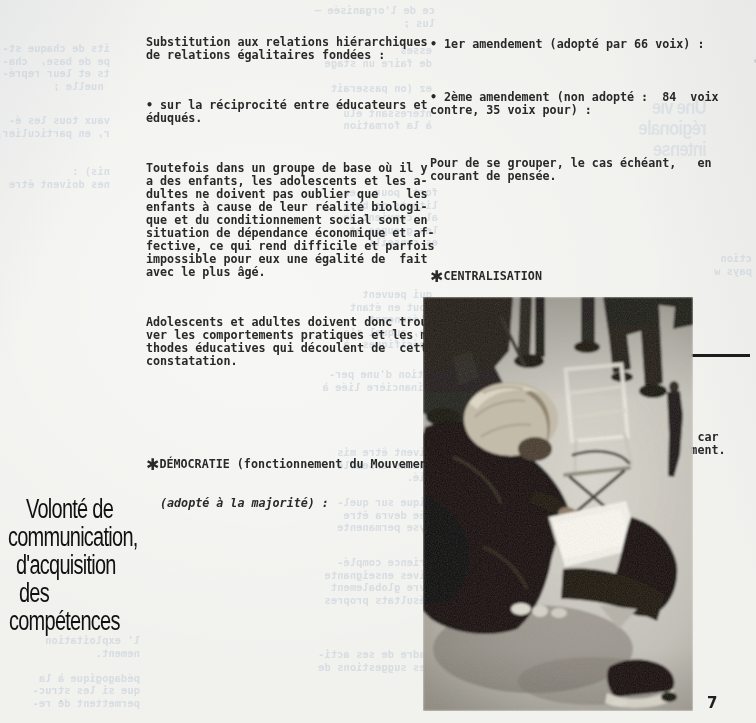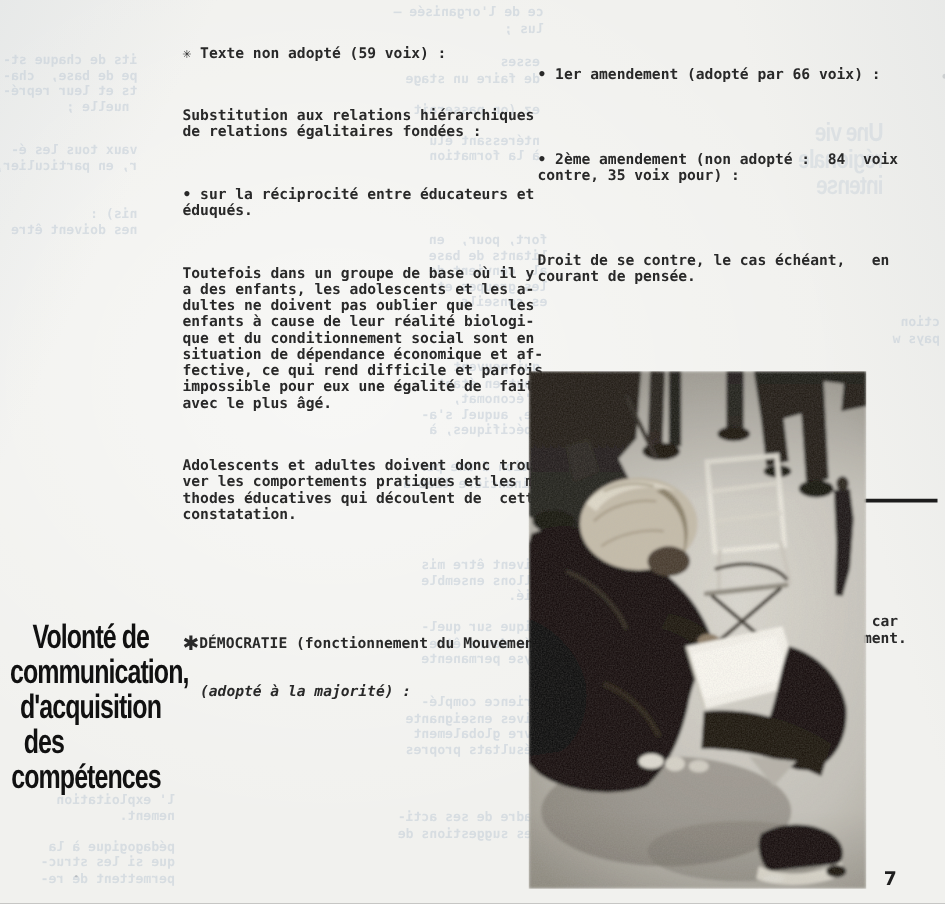--- a/index.html
+++ b/index.html
@@ -14,30 +14,30 @@
       linear-gradient(115deg, rgba(205,212,218,.28) 0%, rgba(255,255,255,0) 16%),
       linear-gradient(255deg, rgba(198,203,208,.20) 0%, rgba(255,255,255,0) 18%),
       radial-gradient(ellipse at 35% 42%, rgba(255,255,255,.45), rgba(232,234,231,0) 62%);
   }
   
   .col { position:absolute; color:#292929; font-weight:bold; font-size:11.7px;
          line-height:13px; white-space:pre-wrap; }
   .left-col  { left:146px; top:10px;  width:300px; }
   .right-col { left:430px; top:12px;  width:320px; }
   .left-col  .blk { margin:0 0 11px 0; }
-  .right-col .blk { margin:15px 0 14px 0; }
+  .right-col .blk { margin:0 0 14px 0; }
   .section { margin:14px 0 9px 0; }
   .right-col .section { margin-top:8px; }
   .shead { font-weight:bold; }
   .shead .ast { font-family:"DejaVu Sans",sans-serif; font-size:16px; line-height:13px; vertical-align:-2px; }
   .shead.sub { padding-left:14px;font-style:italic; }
   .rule { height:3px; background:#1c1c1c; margin:6px 0 0 0; }
   
   .margin-heading { position:absolute; left:8px; top:495px; width:160px;
-    font-family:"Liberation Sans","DejaVu Sans",sans-serif; font-weight:bold;
+    font-family:"Liberation Sans","DejaVu Sans",sans-serif; font-weight:normal;
     color:#111; font-size:27px; line-height:28px; letter-spacing:-1px; }
   .margin-heading span { display:block; transform:scaleX(.74); transform-origin:0 50%; white-space:nowrap; }
   .margin-heading span:nth-child(1){ margin-left:18px; }
   .margin-heading span:nth-child(3){ margin-left:8px; }
   .margin-heading span:nth-child(4){ margin-left:11px; }
   .margin-heading span:nth-child(5){ margin-left:1px; }
   
   .ghost { position:absolute; color:#c5cfd9; opacity:.58; font-weight:bold;
     font-size:10.5px; line-height:12.5px; white-space:pre; filter:blur(.4px);
     transform:scaleX(-1); pointer-events:none; }
@@ -119,21 +119,20 @@
 
   <aside class="margin-heading">
     <span>Volonté de</span>
     <span>communication,</span>
     <span>d'acquisition</span>
     <span>des</span>
     <span>compétences</span>
   </aside>
 
   <div class="col left-col">
-    <div class="blk">✳ Texte non adopté (59 voix) :</div>
     <div class="blk">Substitution aux relations hiérarchiques
 de relations égalitaires fondées :</div>
     <div class="blk">• sur la réciprocité entre éducateurs et
 éduqués.</div>
     <div class="blk">Toutefois dans un groupe de base où il y
 a des enfants, les adolescents et les a-
 dultes ne doivent pas oublier que    les
 enfants à cause de leur réalité biologi-
 que et du conditionnement social sont en
 situation de dépendance économique et af-
@@ -157,21 +156,21 @@
     
     
     
     
   </div>
 
   <div class="col right-col">
     <div class="blk">• 1er amendement (adopté par 66 voix) :</div>
     <div class="blk">• 2ème amendement (non adopté :  84  voix
 contre, 35 voix pour) :</div>
-    <div class="blk">Droit de se contre, le cas échéant,   en
+    <div class="blk">Pour de se grouper, le cas échéant,   en
 courant de pensée.</div>
 
     <div class="section">
       <div class="shead"><span class="ast">✱</span><span>CENTRALISATION</span></div>
       <div class="shead sub">(adopté par 62 voix) :</div>
       <div class="rule"></div>
     </div>
 
     <div class="blk">1 - Une association à base nationale, car
 elle est garantie de l'unité du Mouvement.</div>

